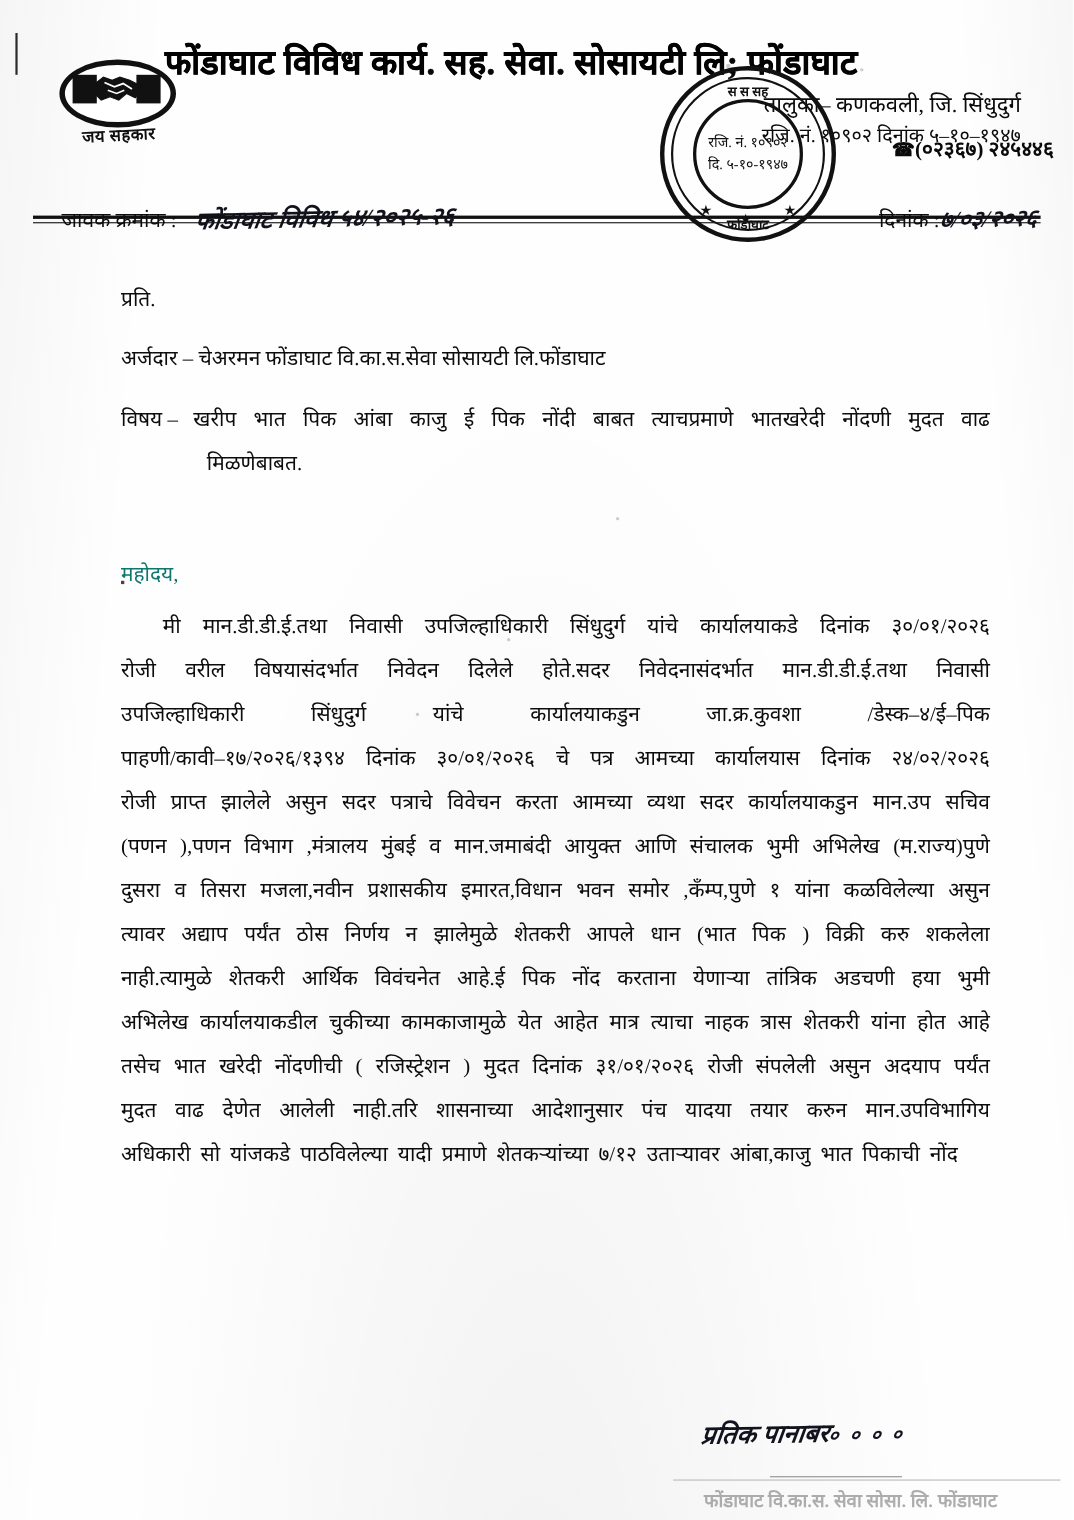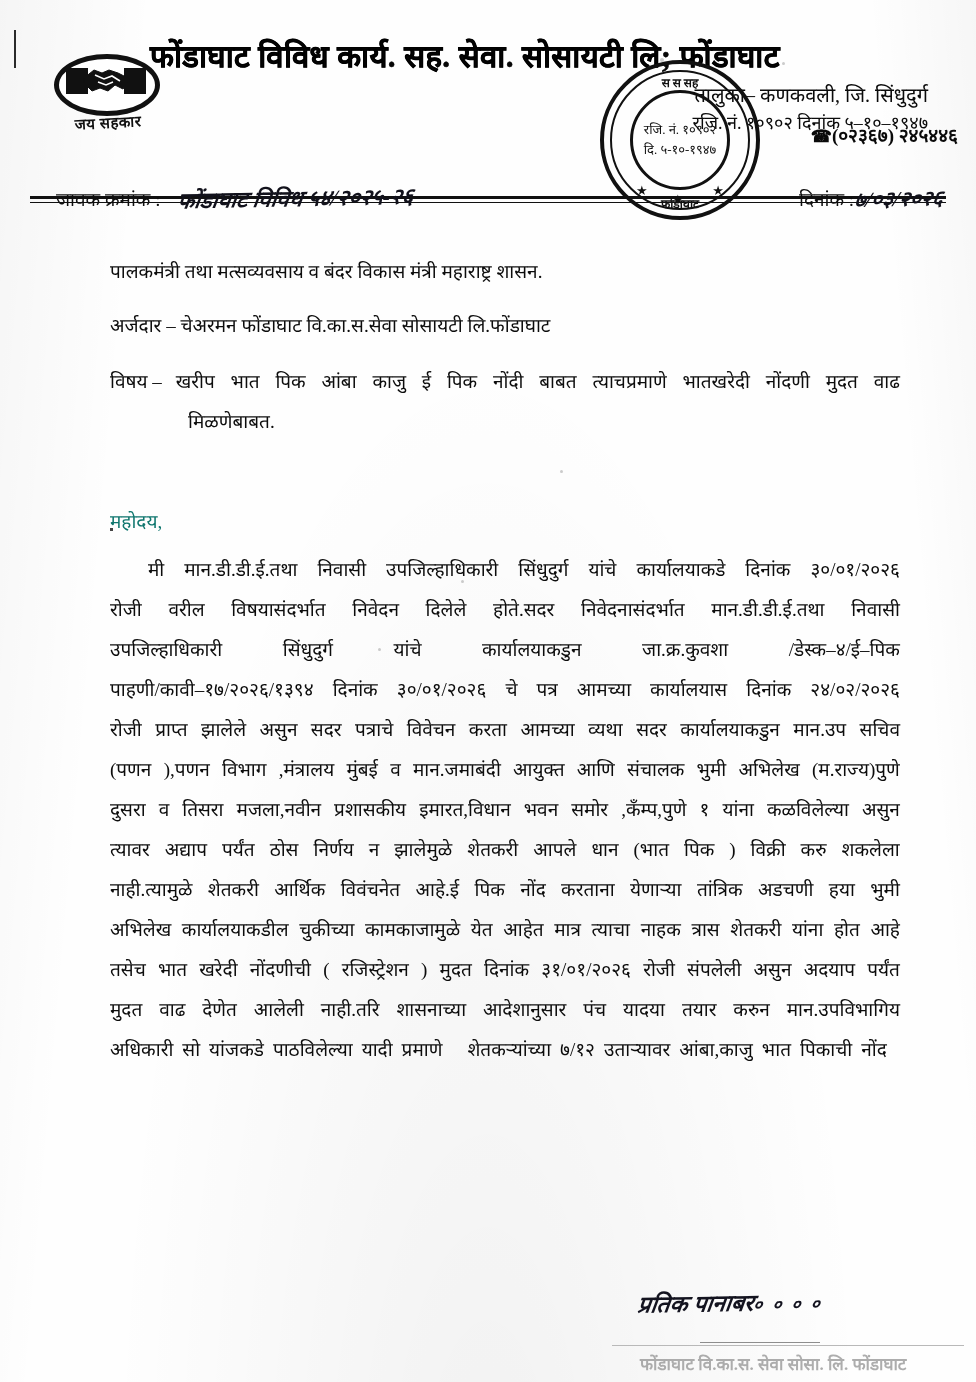--- a/index.html
+++ b/index.html
@@ -423,21 +423,21 @@
 
   <div class="ref-row">
     <div class="ref-label">जावक क्रमांक :</div>
     <div class="ref-hand handwritten">फोंडाघाट विविध ५४/२०२५-२६</div>
     <div class="date-label">दिनांक :</div>
     <div class="date-hand handwritten">७/०३/२०२६</div>
   </div>
 
   <div class="body-block">
 
-    <div class="addr-line">पालकमंत्री तथा मत्सव्यवसाय व बंदर विकास मंत्री महाराष्ट्र शासन.</div>
+    <div class="addr-line">प्रति.</div>
     <div class="addr-line tight">अर्जदार – चेअरमन फोंडाघाट वि.का.स.सेवा सोसायटी लि.फोंडाघाट</div>
 
     <div class="subject">
       <div class="sub-row1">
         <span class="sub-key">विषय –</span>
         <span class="sub-val">
             <span>खरीप</span>
             <span>भात</span>
             <span>पिक</span>
             <span>आंबा</span>
@@ -625,21 +625,21 @@
           <span>तयार</span>
           <span>करुन</span>
           <span>मान.उपविभागिय</span>
         </div>
         <div class="jline last">
           <span style="margin-right: 9px;">अधिकारी</span>
           <span style="margin-right: 9px;">सो</span>
           <span style="margin-right: 9px;">यांजकडे</span>
           <span style="margin-right: 9px;">पाठविलेल्या</span>
           <span style="margin-right: 9px;">यादी</span>
-          <span style="margin-right: 25px;">प्रमाणे</span>
+          <span style="margin-right: 9px;">प्रमाणे</span>
           <span style="margin-right: 9px;">शेतकऱ्यांच्या</span>
           <span style="margin-right: 9px;">७/१२</span>
           <span style="margin-right: 9px;">उताऱ्यावर</span>
           <span style="margin-right: 9px;">आंबा,काजु</span>
           <span style="margin-right: 9px;">भात</span>
           <span style="margin-right: 9px;">पिकाची</span>
           <span>नोंद</span>
         </div>
       </div>
   </div>

